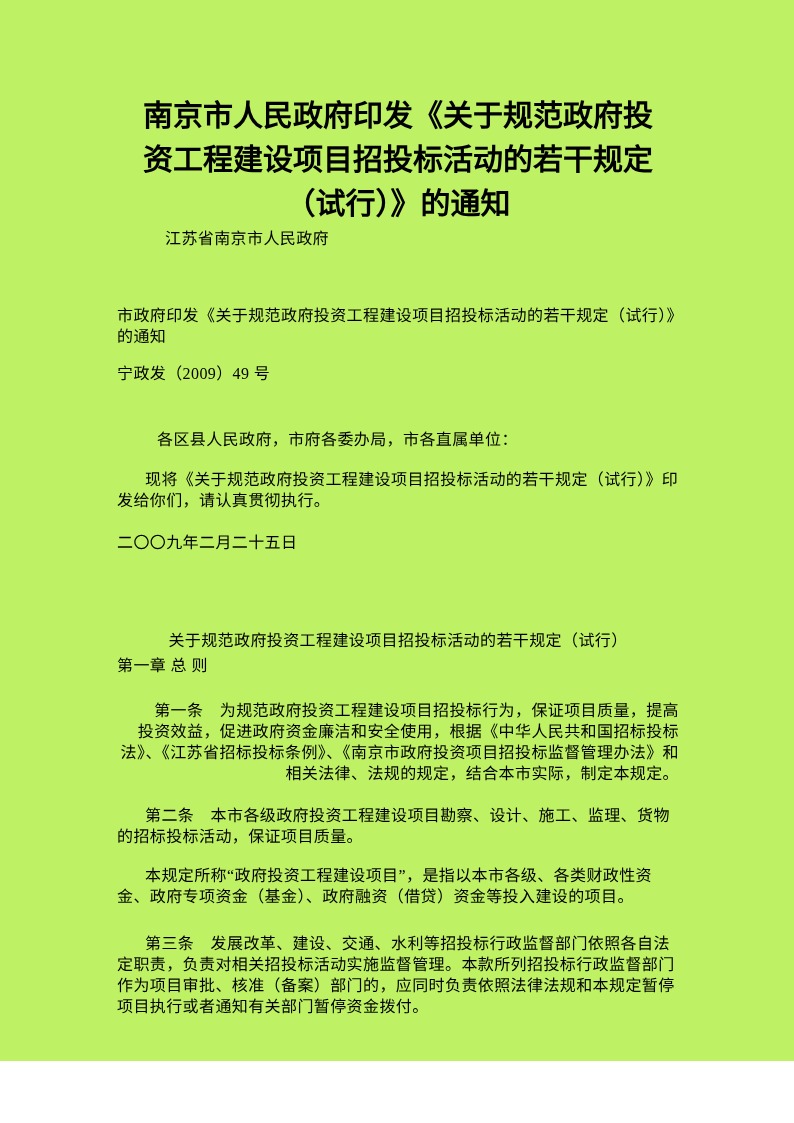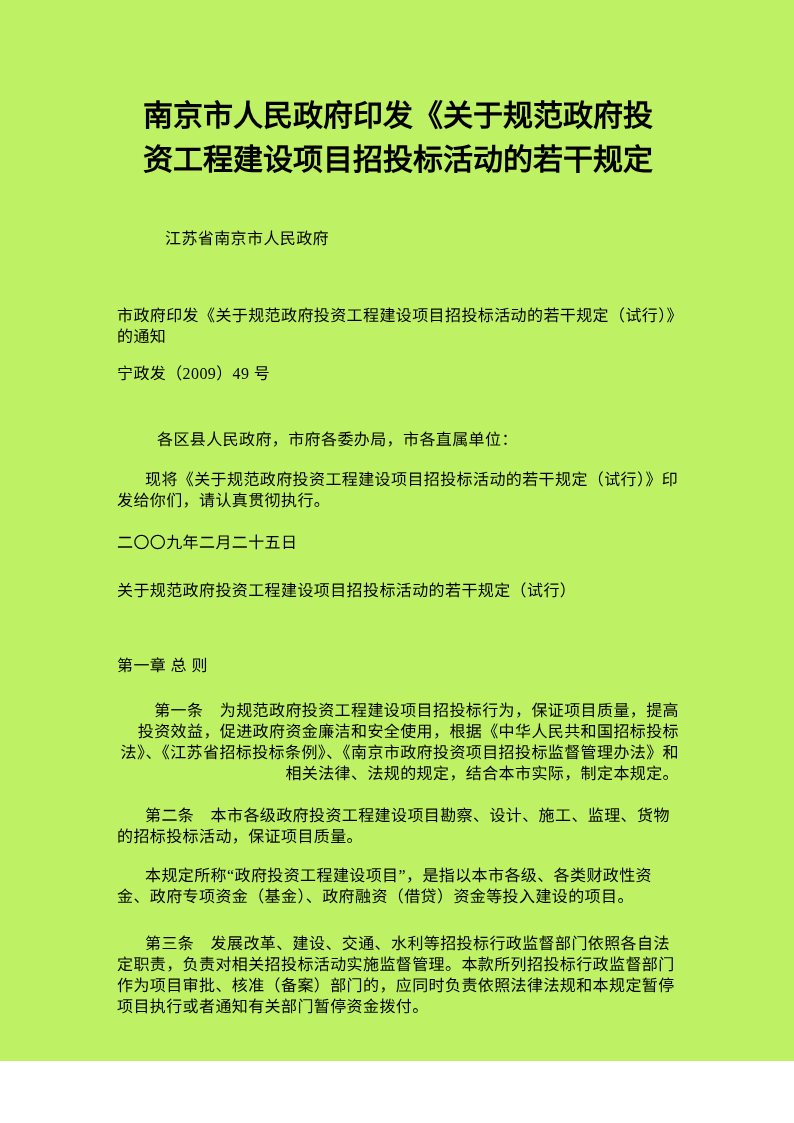--- a/index.html
+++ b/index.html
@@ -46,35 +46,36 @@
     word-break: break-all;
   }
   .doc-block.indent { text-indent: 28px; }
   
   .b0  { top: 228px; margin-left: 48px; }
   .b1  { top: 305px; }
   .b2  { top: 363px; }
   .b3  { top: 429px; margin-left: 40px; }
   .b4  { top: 469px; }
   .b5  { top: 532px; }
-  .b6  { top: 580px; }
+  .b6  { top: 630px; text-align: center; }
   .b7  { top: 655px; }
   .b8  { top: 700px; text-align: right; }
   .b9  { top: 805px; }
   .b10 { top: 865px; }
   .b11 { top: 933px; }
 </style>
 </head>
 <body>
 
 <div class="page">
 
   <h1 class="doc-title">
     <div class="title-line">南京市人民政府印发《关于规范政府投</div>
     <div class="title-line">资工程建设项目招投标活动的若干规定</div>
+    <div class="title-line">（试行）》的通知</div>
   </h1>
 
   <div id="doc-blocks">
       <p class="doc-block b0">江苏省南京市人民政府</p>
       <p class="doc-block b1">市政府印发《关于规范政府投资工程建设项目招投标活动的若干规定（试行）》的通知</p>
       <p class="doc-block b2">宁政发（2009）49 号</p>
       <p class="doc-block b3">各区县人民政府，市府各委办局，市各直属单位：</p>
       <p class="doc-block b4 indent">现将《关于规范政府投资工程建设项目招投标活动的若干规定（试行）》印发给你们，请认真贯彻执行。</p>
       <p class="doc-block b5">二〇〇九年二月二十五日</p>
       <p class="doc-block b6">关于规范政府投资工程建设项目招投标活动的若干规定（试行）</p>

